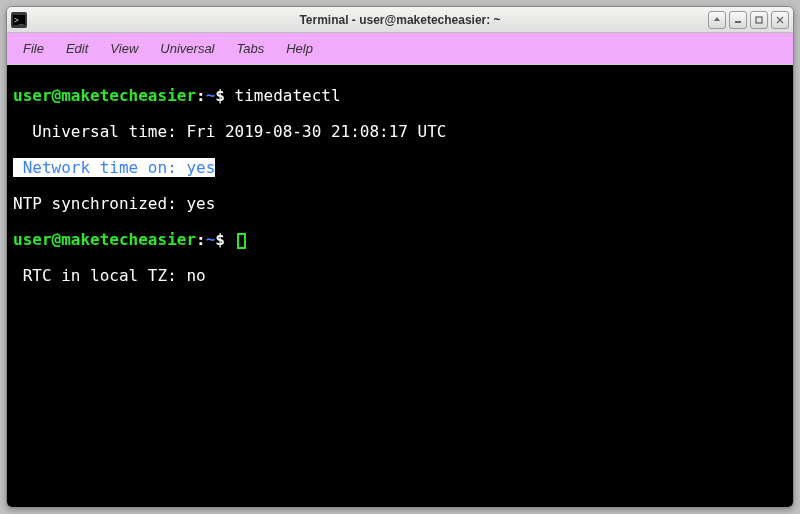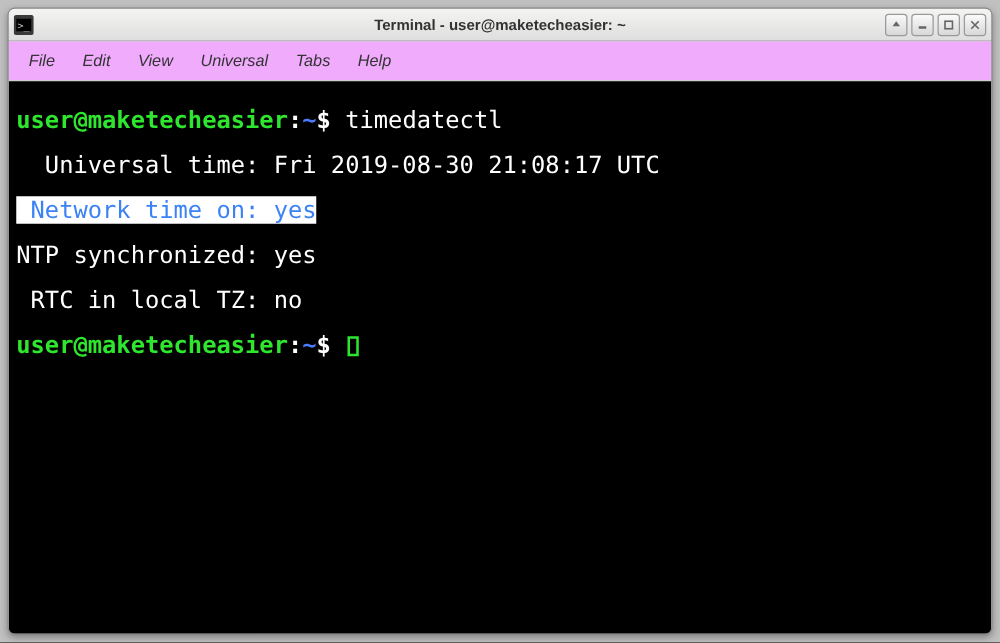--- a/index.html
+++ b/index.html
@@ -79,21 +79,21 @@
     padding: 3px 10px;
     color: #333;
     cursor: pointer;
     border-radius: 3px;
   }
   .terminal {
     flex: 1;
     background: #000;
     padding: 4px 6px;
     font-family: "DejaVu Sans Mono","Liberation Mono",monospace;
-    font-size: 19px;
+    font-size: 16px;
     line-height: 18px;
     color: #fff;
     white-space: pre;
     overflow: hidden;
     position: relative;
   }
   .prompt-user { color: #2ee62e; font-weight: bold; }
   .prompt-colon { color: #fff; font-weight: bold;}
   .prompt-path { color: #4b7bff; font-weight: bold; }
   .prompt-dollar { color: #fff; font-weight: bold;}
@@ -152,17 +152,17 @@
     <div class="menu-item">Universal</div>
     <div class="menu-item">Tabs</div>
     <div class="menu-item">Help</div>
   </div>
 
   <div class="terminal">
 <span class="line"><span class="prompt-user">user@maketecheasier</span><span class="prompt-colon">:</span><span class="prompt-path">~</span><span class="prompt-dollar">$</span> <span>timedatectl</span></span>
 <span class="line"><span>  Universal time:</span> <span>Fri 2019-08-30 21:08:17 UTC</span></span>
 <span class="line"><span class="hl"><span> Network time on:</span> <span>yes</span></span></span>
 <span class="line"><span>NTP synchronized:</span> <span>yes</span></span>
+<span class="line"><span class="prompt-user">user@maketecheasier</span><span class="prompt-colon">:</span><span class="prompt-path">~</span><span class="prompt-dollar">$</span> <span class="cursor"></span></span>
 <span class="line"><span> RTC in local TZ:</span> <span>no</span></span>
-<span class="line"><span class="prompt-user">user@maketecheasier</span><span class="prompt-colon">:</span><span class="prompt-path">~</span><span class="prompt-dollar">$</span> <span class="cursor"></span></span>
   </div>
 
 </div>
 
 </body></html>

